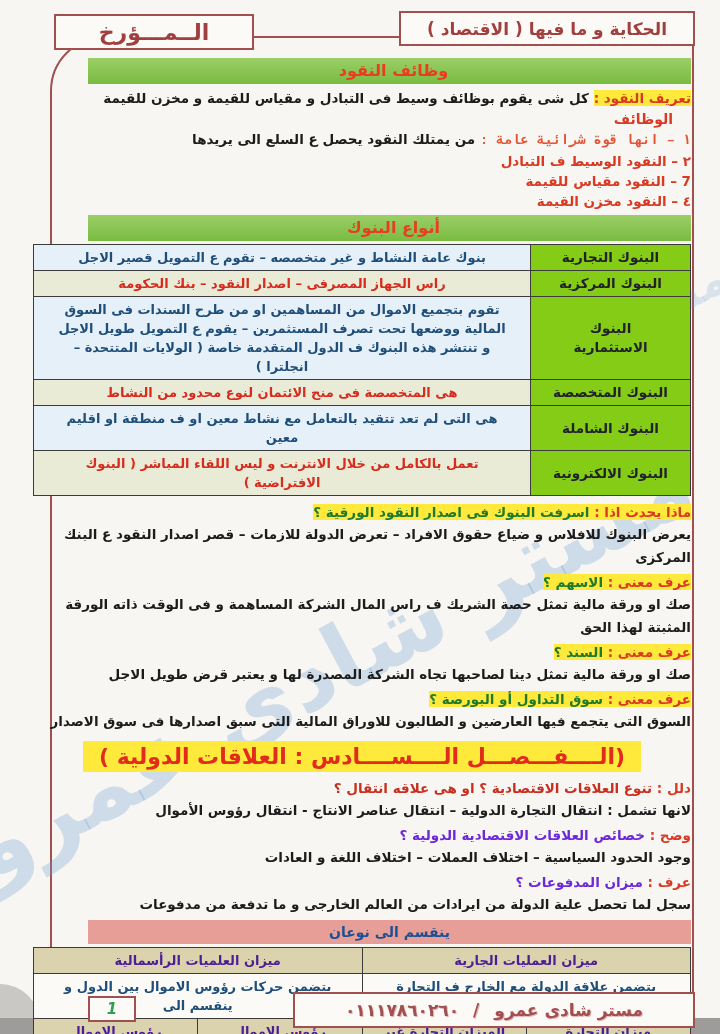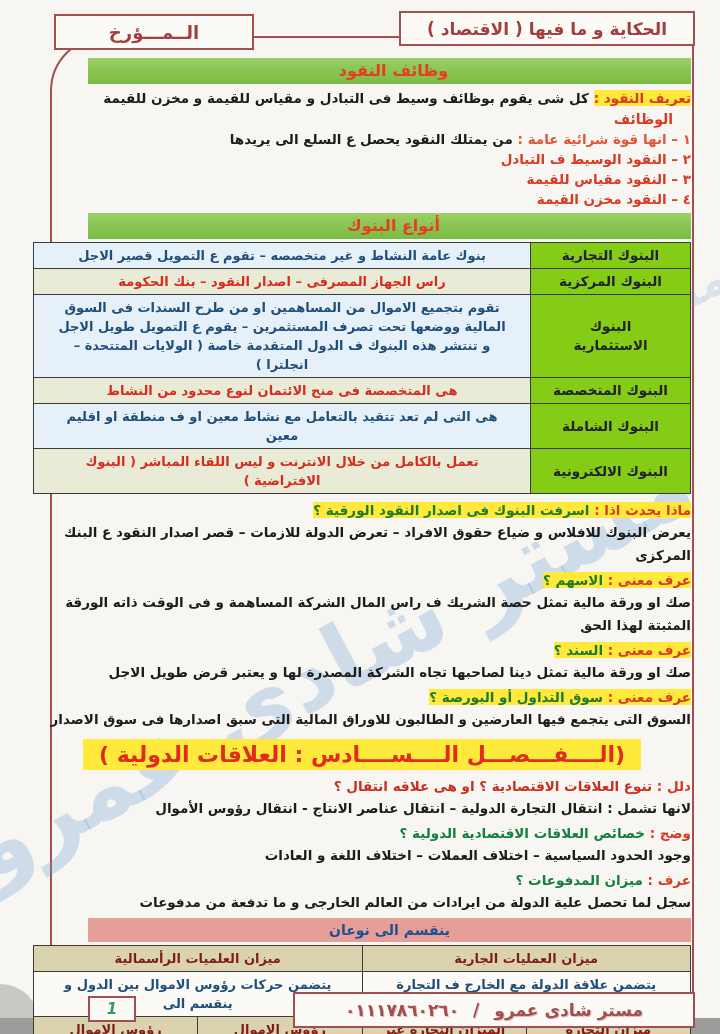--- a/index.html
+++ b/index.html
@@ -17,54 +17,54 @@
   .wm2 { top:250px; right:10px; font-size:46px; transform:rotate(-28deg); transform-origin:right top; opacity:.7; }
 
   
   .frame { position:absolute; left:50px; right:26px; top:36px; bottom:22px;
            border:2.5px solid #a14f4f; border-radius:55px 10px 10px 45px; }
 
   .hdr-box { position:absolute; background:#fbfaf7; border:2.5px solid #a14f4f;
              color:#a13f3f; font-weight:bold; text-align:center; z-index:3;
              display:flex; align-items:center; justify-content:center; }
   .hdr-right { right:25px; top:11px; width:296px; height:35px; font-size:17px; }
-  .hdr-left  { left:54px; top:14px; width:200px; height:36px; font-size:18px; letter-spacing:1px; }
+  .hdr-left  { left:54px; top:14px; width:200px; height:36px; font-size:22px; letter-spacing:1px; }
 
   .content { position:absolute; right:29px; left:33px; top:58px; z-index:2; }
 
   .banner { margin-left:55px; height:26px; line-height:26px; text-align:center;
             background:linear-gradient(#9bcf67,#79bb41); color:#e83d22;
             font-size:16px; font-weight:bold;padding-left:8px; }
   .banner-pink { margin-left:55px; height:24px; line-height:24px; text-align:center;
             background:#e79e96; color:#1d4f94; font-size:14px; font-weight:bold; }
 
   .line { font-size:13.5px; font-weight:bold; color:#1c1c1c; line-height:21px; margin-top:3px; }
   .lbl-red { color:#d93a23; }
-  .lbl-orange { color:#e25536; }
+  .lbl-orange { color:#e25536;font-family:Liberation Mono, monospace; }
   .q-green { color:#1f7a2d; }
-  .q-blue { color:#15803d; }
+  .q-blue { color:#6d28d9; }
   .q-red { color:#c92f1f; }
   .hl { background:#ffe93b; padding:0 0; }
   .answer { font-size:13.5px; font-weight:bold; color:#1c1c1c; line-height:23px; }
   .func-title { color:#d93a23; font-weight:bold; font-size:14px; margin:2px 18px 2px 0; }
   .list-item { font-size:13.5px; font-weight:bold; line-height:20px; color:#d93a23; }
   .list-item .txt { color:#1c1c1c; }
 
   table { width:100%; border-collapse:collapse; margin-top:3px; }
   td { border:1.6px solid #3b3b3b; padding:3px 20px; text-align:center;
        font-weight:bold; font-size:13px; line-height:19px; }
   .cell-label { background:#84cc16; color:#22222a; width:160px; font-size:13.5px; }
   .cell-blue  { background:#e6f0f8; color:#1f4e79; }
   .cell-khaki { background:#eaebd6; color:#d62b1f; }
 
   .chapter { text-align:center; margin:8px 0 6px 0; }
   .chapter span { display:inline-block; background:#ffe93b; color:#e02b1d;
                   font-size:22px; font-weight:bold; padding:3px 16px; }
 
-  .t2-head { background:#dad3ae; color:#7f1d1d; }
+  .t2-head { background:#dad3ae; color:#4c1d95; }
   .t2-body { background:#fbfaf7; color:#1f4e79; }
 
   .ftr-box { position:absolute; right:25px; bottom:6px; width:402px; height:36px;
              background:#fbfaf7; border:2.5px solid #a14f4f; z-index:3;
              display:flex; align-items:center; justify-content:center; gap:14px;
              color:#a34f4f; font-weight:bold; font-size:17px; letter-spacing:1px;
              text-shadow:1px 1px 0 #dfb9b9; }
   .pg-box { position:absolute; left:88px; bottom:12px; width:48px; height:26px;
             background:#fbfaf7; border:2px solid #a14f4f; z-index:3;
             display:flex; align-items:center; justify-content:center;
@@ -95,21 +95,21 @@
     <div class="func-title">الوظائف</div>
 
     <div class="list-item">
       <span class="lbl-orange">١ – انها قوة شرائية عامة :</span>
       <span class="txt">من يمتلك النقود يحصل ع السلع الى يريدها</span>
     </div>
     <div class="list-item">
       <span>٢ – النقود الوسيط ف التبادل</span>
     </div>
     <div class="list-item">
-      <span>٣ – النقود مقياس للقيمة</span>
+      <span>7 – النقود مقياس للقيمة</span>
     </div>
     <div class="list-item">
       <span>٤ – النقود مخزن القيمة</span>
     </div>
 
     <div class="banner mt4">أنواع البنوك</div>
 
     <table>
       <tbody>
         <tr>

